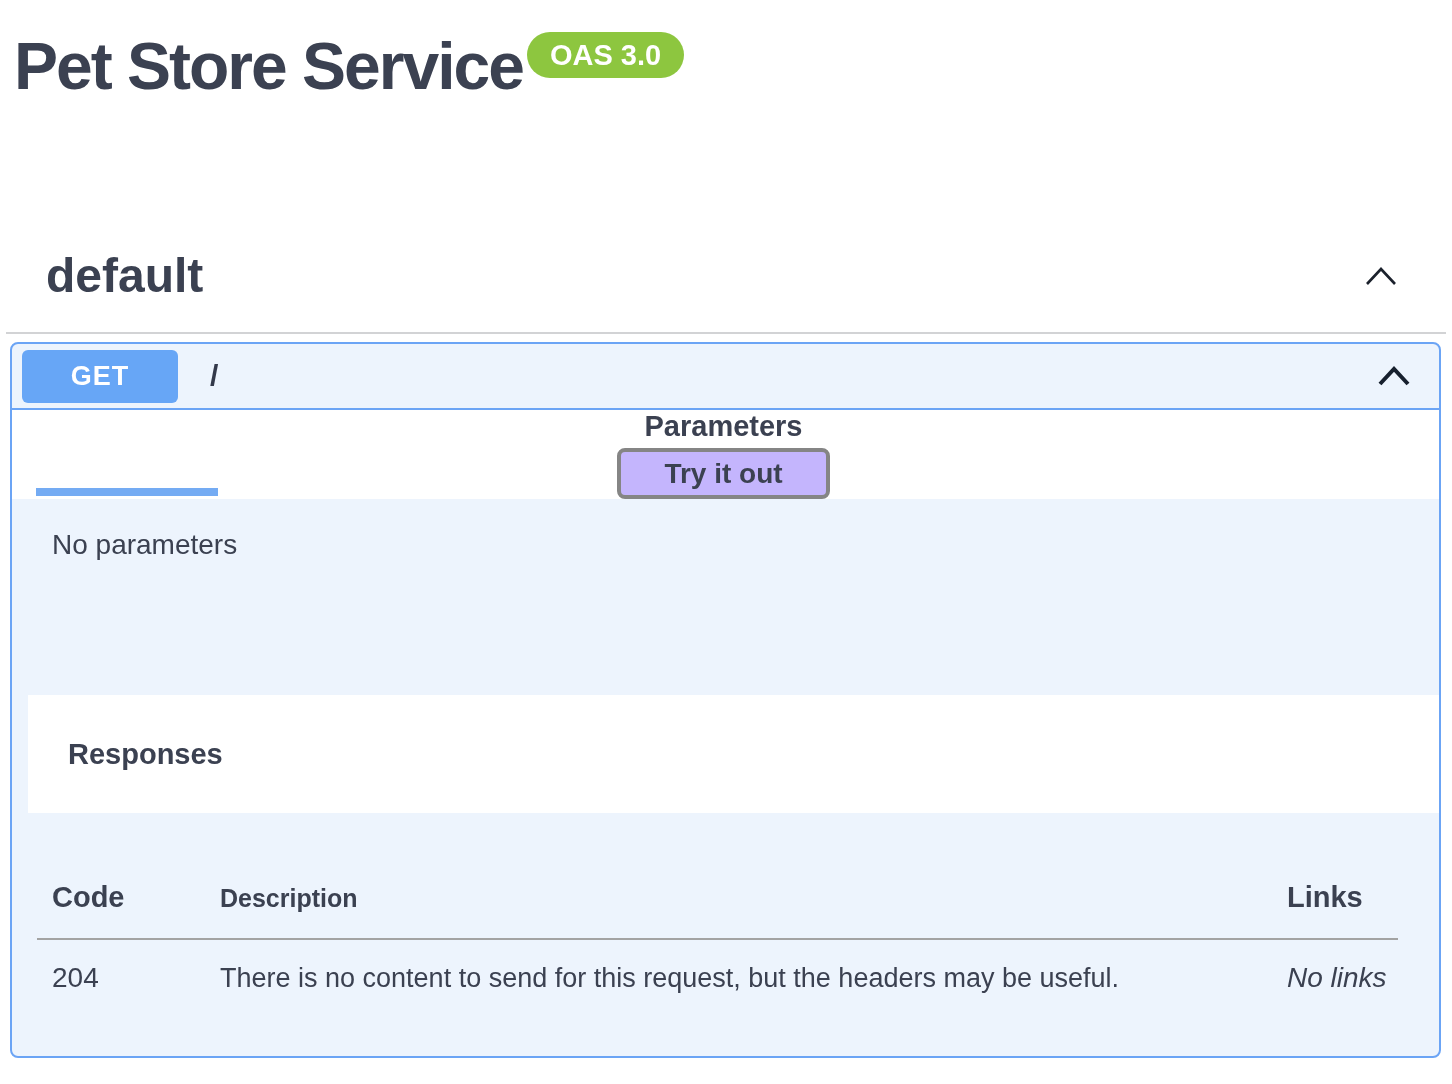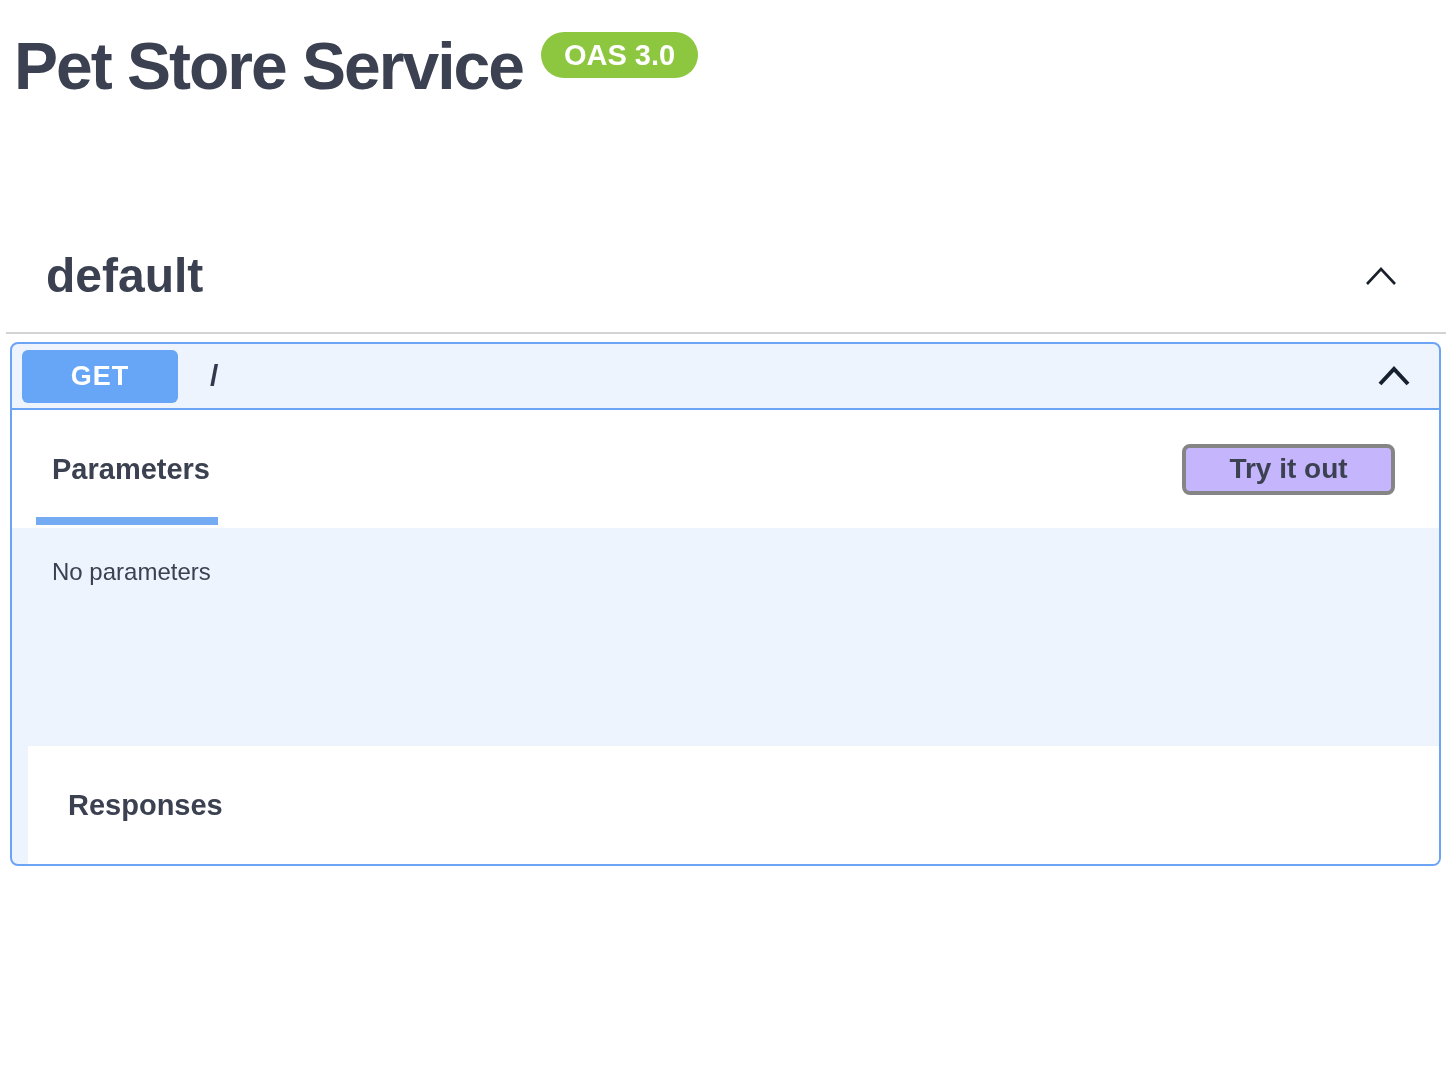--- a/index.html
+++ b/index.html
@@ -9,21 +9,21 @@
     color: #3b4151;
     font-family: "Liberation Sans", sans-serif;
     overflow: hidden;
     position: relative;
   }
 
   
   .api-header {
     display: flex;
     align-items: flex-start;
-    gap: 18px;
+    gap: 4px;
     padding: 28px 0 0 14px;
   }
   .api-title {
     font-size: 66px;
     font-weight: bold;
     line-height: 76px;
     letter-spacing: -2px;
     color: #3b4151;
     white-space: nowrap;
   }
@@ -99,22 +99,23 @@
   }
   .arrow-btn { display: flex; align-items: center; background: none; border: none; cursor: pointer; padding: 0; }
 
   
   .params-header {
     position: relative;
     display: flex;
     align-items: center;
     justify-content: space-between;
     background: #ffffff;
-    height: 118px;
+    height: 89px;
     padding: 0 44px 0 40px;
+    flex-direction: column;
   }
   .tab-label {
     font-size: 29px;
     font-weight: bold;
     color: #3b4151;
     cursor: pointer;
   }
   .tab-underline {
     position: absolute;
     left: 24px;
@@ -134,23 +135,23 @@
     font-weight: bold;
     color: #3b4151;
     display: flex;
     align-items: center;
     justify-content: center;
     cursor: pointer;
   }
 
   
   .params-body {
-    height: 218px;
+    height: 196px;
     padding: 30px 0 0 40px;
-    font-size: 24px;
+    font-size: 28px;
     color: #3b4151;
   }
 
   
   .responses-header {
     background: #ffffff;
     height: 118px;
     display: flex;
     align-items: center;
     padding-left: 40px;
@@ -216,14 +217,27 @@
   </div>
 
   <div class="params-body">
     <span>No parameters</span>
   </div>
 
   <div class="responses-header">
     <span>Responses</span>
   </div>
 
+  <div class="responses-body">
+    <div class="t-row t-head">
+      <div class="th-code">Code</div>
+      <div class="th-desc">Description</div>
+      <div class="th-links">Links</div>
+    </div>
+    <div class="t-divider"></div>
+    <div class="t-row t-data">
+      <div class="td-code">204</div>
+      <div class="td-desc">There is no content to send for this request, but the headers may be useful.</div>
+      <div class="td-links">No links</div>
+    </div>
+  </div>
 
 </div>
 
 </body></html>

